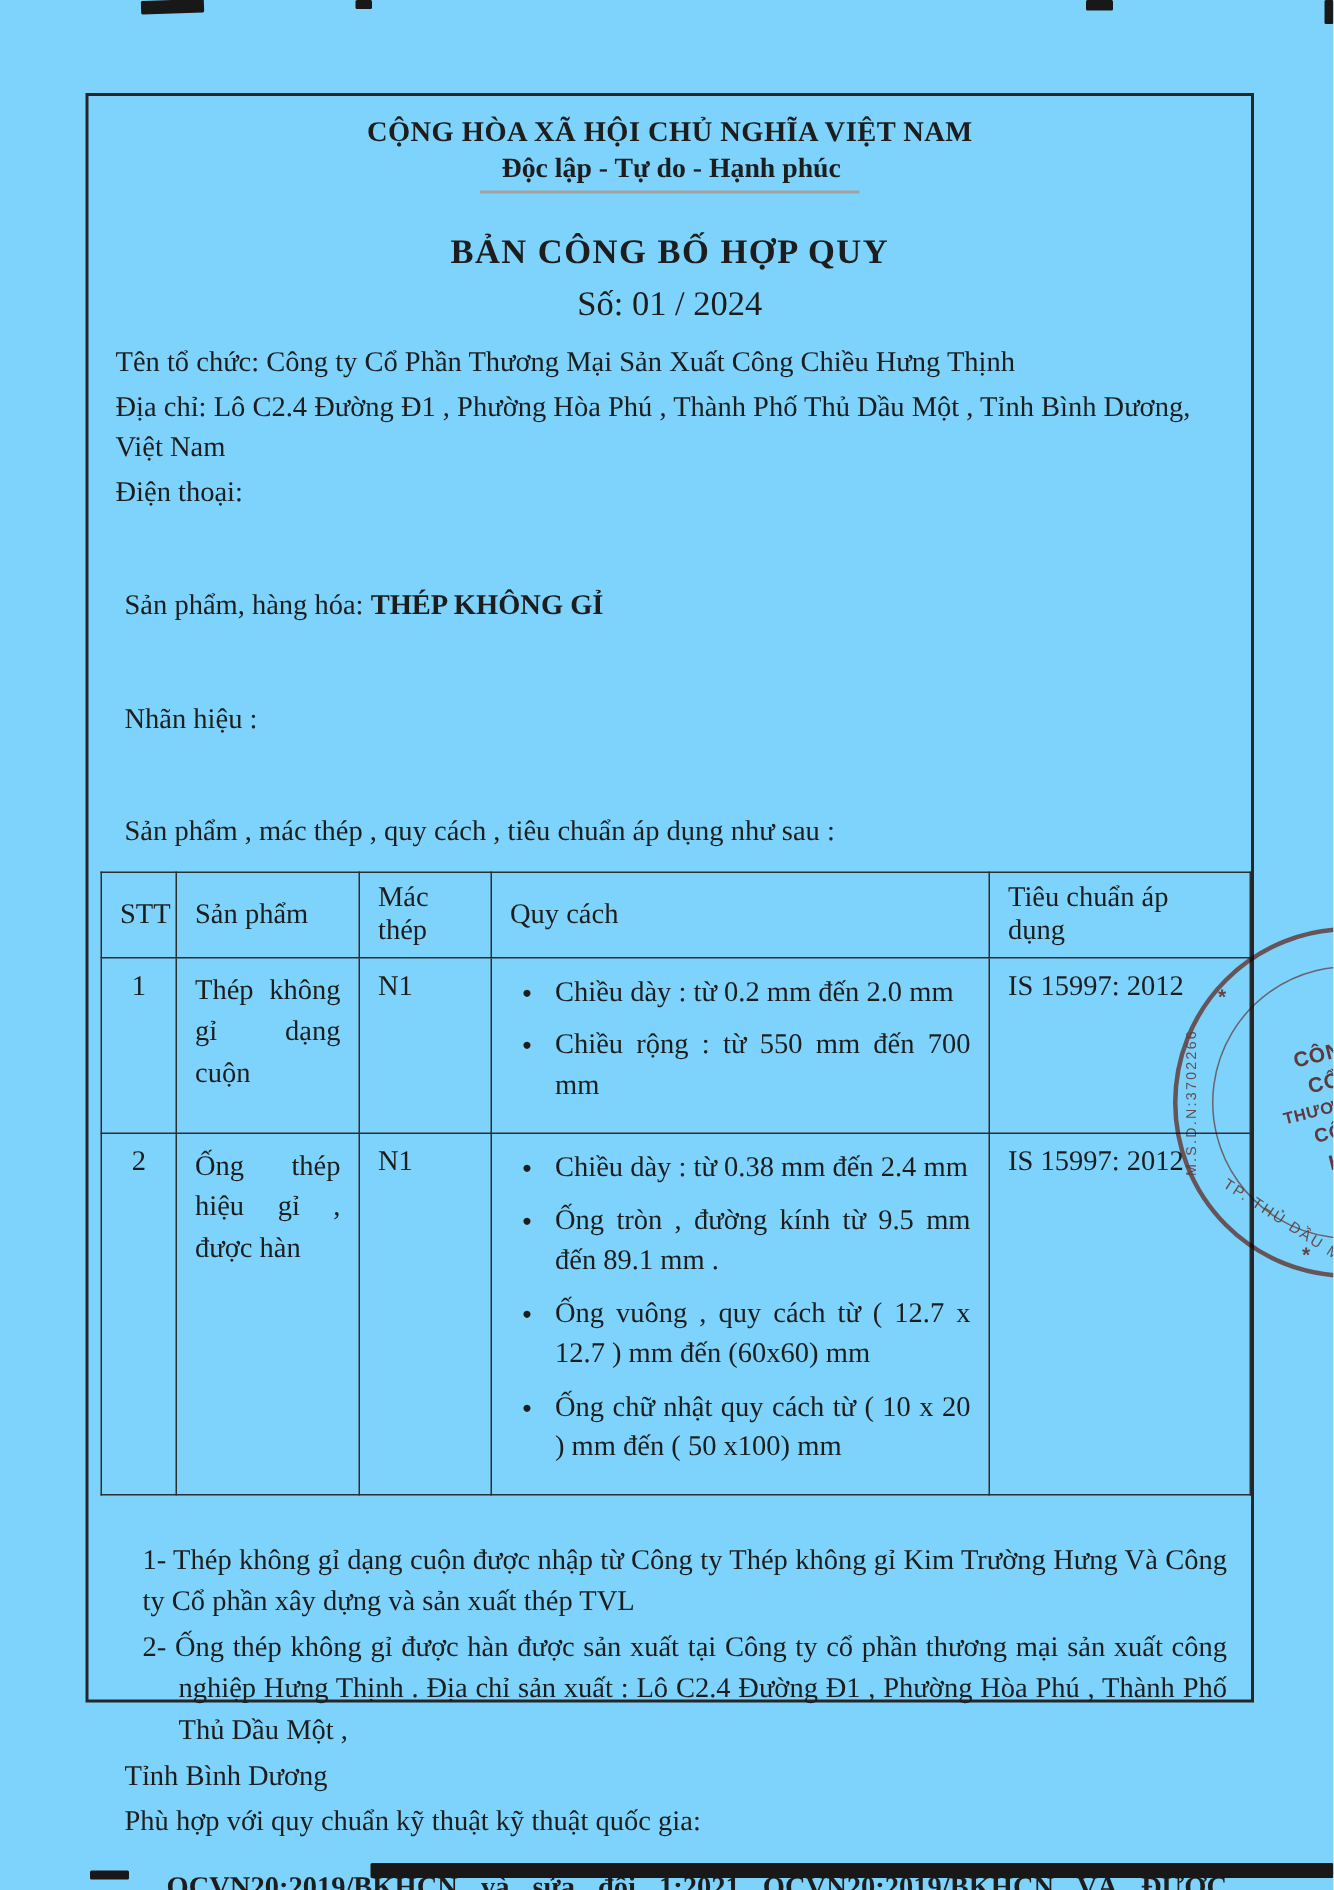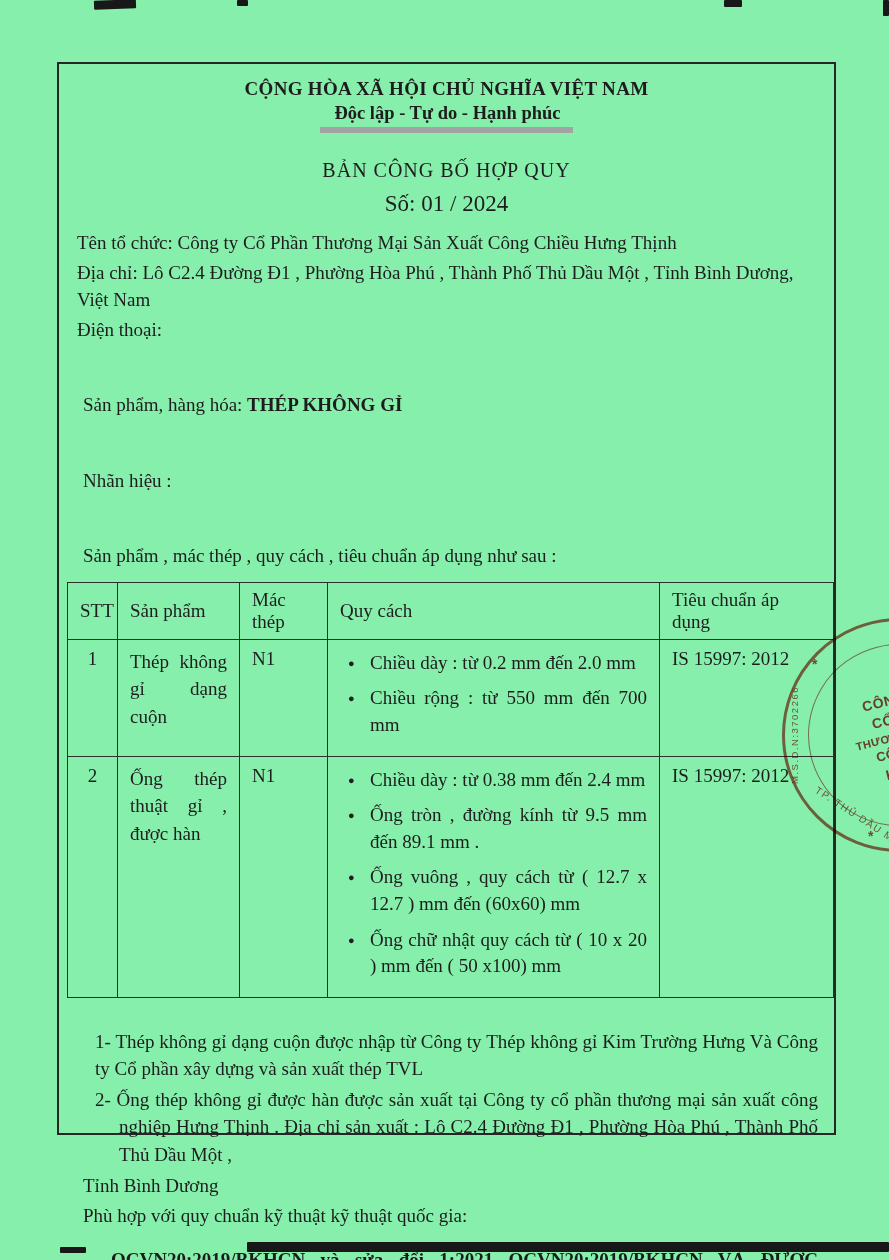--- a/index.html
+++ b/index.html
@@ -3,21 +3,21 @@
 <meta charset="utf-8">
 <style>
   html,body { margin:0; padding:0; }
   body {
     width:889px; height:1260px;
     font-family:"Liberation Serif","DejaVu Serif",serif;
     background:#ffffff;
   }
   .page {
     position:relative; width:889px; height:1260px;
-    background:#86efac; overflow:hidden; color:#1d1d1d;
+    background:#7dd3fc; overflow:hidden; color:#1d1d1d;
   }
   
   .artifact { position:absolute; background:#181818; z-index:10; border-radius:1px; }
   .a1 { left:94px; top:0; width:42px; height:9px; transform:rotate(-2deg); }
   .a2 { left:237px; top:0; width:11px; height:6px; }
   .a3 { left:724px; top:0; width:18px; height:7px; }
   .a4 { left:883px; top:0; width:6px; height:16px; }
   .a5 { left:247px; top:1242px; width:642px; height:10px; }
   .a6 { left:60px; top:1247px; width:26px; height:6px; }
 
@@ -25,24 +25,24 @@
     position:absolute; left:57px; top:62px; width:779px; height:1073px;
     border:2px solid #262626; box-sizing:border-box;
     padding:14px 0 0 0;
   }
   .nation {
     text-align:center; font-weight:bold; font-size:19px; letter-spacing:.3px;
   }
   .motto-wrap { text-align:center; margin-top:3px; }
   .motto {
     display:inline-block; font-weight:bold; font-size:18.5px;
-    border-bottom:6px solid #a3a3a3; padding:0 12px 3px 14px;
+    border-bottom:2px solid #a3a3a3; padding:0 12px 3px 14px;
   }
   .doc-title {
-    text-align:center; font-weight:normal; font-size:20px;
+    text-align:center; font-weight:bold; font-size:23px;
     letter-spacing:1px; margin-top:26px;
   }
   .doc-number { text-align:center; font-size:23px; margin-top:9px; }
 
   .info { margin-top:12px; padding:0 18px; font-size:19px; line-height:1.45; }
   .info p { margin:0 0 2px 0; }
   .info p.indent { padding-left:6px;margin-top:48px; }
   .info b { font-weight:bold; }
 
   table.spec-table {
@@ -170,21 +170,21 @@
           <td class="c-spec">
             <ul>
               <li>Chiều dày : từ 0.2 mm đến 2.0 mm</li>
               <li>Chiều rộng : từ 550 mm đến 700 mm</li>
             </ul>
           </td>
           <td class="c-std">IS 15997: 2012</td>
         </tr>
         <tr>
           <td class="c-stt">2</td>
-          <td class="c-prod">Ống thép thuật gỉ , được hàn</td>
+          <td class="c-prod">Ống thép hiệu gỉ , được hàn</td>
           <td class="c-grade">N1</td>
           <td class="c-spec">
             <ul>
               <li>Chiều dày : từ 0.38 mm đến 2.4 mm</li>
               <li>Ống tròn , đường kính từ 9.5 mm đến 89.1 mm .</li>
               <li>Ống vuông , quy cách từ ( 12.7 x 12.7 ) mm đến (60x60) mm</li>
               <li>Ống chữ nhật quy cách từ ( 10 x 20 ) mm đến ( 50 x100) mm</li>
             </ul>
           </td>
           <td class="c-std">IS 15997: 2012</td>

